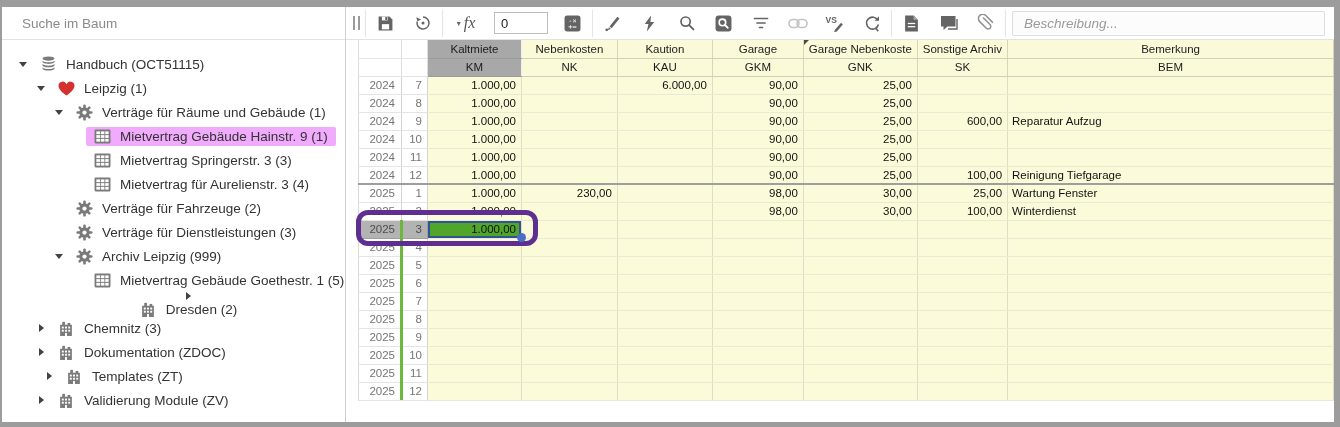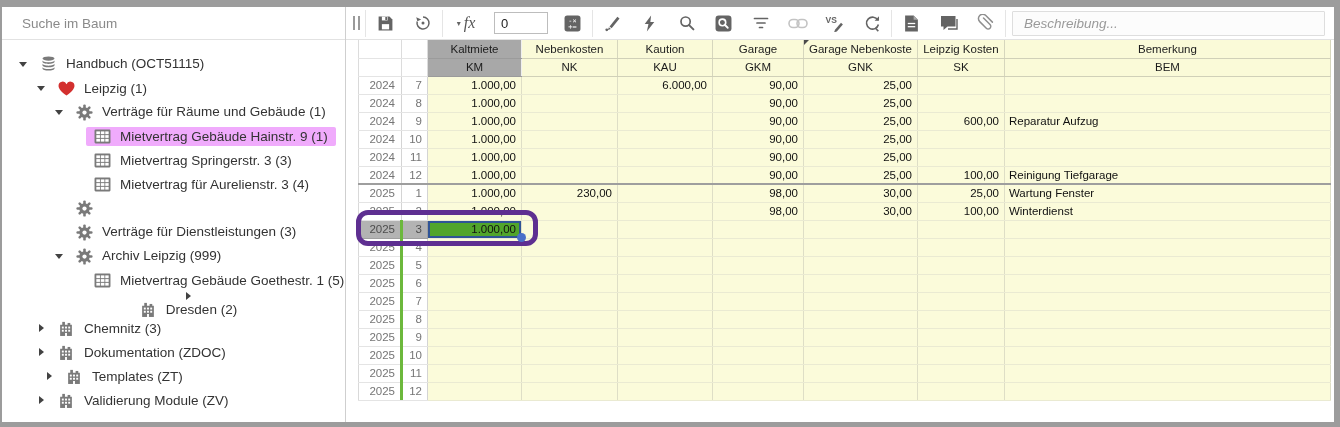--- a/index.html
+++ b/index.html
@@ -10,21 +10,21 @@
   .sidebar{width:344px;flex:none;border-right:1px solid #cfcfcf;display:flex;flex-direction:column;}
   .search-row{height:33px;flex:none;border-bottom:1px solid #e2e2e2;display:flex;align-items:center;}
   .tree-search{border:none;outline:none;width:100%;height:100%;padding:0 20px;font-size:13.5px;
     color:#be185d;font-family:inherit;background:transparent;}
   .tree-search::placeholder{color:#8a8a8a;opacity:1;}
   .tree{padding-top:12px;overflow:hidden;flex:1;}
   .tree-row{height:24px;display:flex;align-items:center;cursor:default;}
   .exp{width:18px;flex:none;display:flex;align-items:center;justify-content:center;}
   .tri-down{width:0;height:0;border-left:4.5px solid transparent;border-right:4.5px solid transparent;border-top:5.5px solid #424242;}
   .tri-right{width:0;height:0;border-top:4.5px solid transparent;border-bottom:4.5px solid transparent;border-left:5.5px solid #424242;}
-  .tgroup{display:flex;align-items:flex-start;padding:2px 8px 2px 2px;border-radius:2px;}
+  .tgroup{display:flex;align-items:center;padding:2px 8px 2px 2px;border-radius:2px;}
   .tree-row.selected .tgroup{background:#f0abfc;}
   .ticon{width:28px;flex:none;display:flex;align-items:center;justify-content:center;}
   .ticon svg{display:block;}
   .tlabel{font-size:13.5px;color:#333;white-space:nowrap;padding-left:4px;}
   
   .main{flex:1;min-width:0;display:flex;flex-direction:column;}
   .toolbar{height:33px;flex:none;border-bottom:1px solid #e2e2e2;display:flex;align-items:center;}
   .tb-handle{width:16px;height:33px;margin-left:2px;flex:none;display:flex;align-items:center;justify-content:center;gap:3px;cursor:col-resize;}
   .tb-handle i{display:block;width:2px;height:14px;background:#9a9a9a;}
   .tb-sep{width:1px;height:27px;background:#e5e5e5;margin:0 1px;flex:none;}
@@ -197,20 +197,21 @@
                 <g fill="#7a7a7a">
                   <rect x="6.8" y="0.4" width="2.4" height="15.2" rx="1.1"></rect>
                   <rect x="6.8" y="0.4" width="2.4" height="15.2" rx="1.1" transform="rotate(45 8 8)"></rect>
                   <rect x="6.8" y="0.4" width="2.4" height="15.2" rx="1.1" transform="rotate(90 8 8)"></rect>
                   <rect x="6.8" y="0.4" width="2.4" height="15.2" rx="1.1" transform="rotate(135 8 8)"></rect>
                   <circle cx="8" cy="8" r="4.9"></circle>
                 </g>
                 <circle cx="8" cy="8" r="2" fill="#fff"></circle>
               </svg>
             </span>
+            <span class="tlabel">Verträge für Fahrzeuge (2)</span>
           </span>
         </div>
         <div class="tree-row" style="padding-left: 48px;">
           <span class="exp"></span>
           <span class="tgroup">
             <span class="ticon">
               <svg width="17" height="17" viewBox="0 0 16 16">
                 <g fill="#7a7a7a">
                   <rect x="6.8" y="0.4" width="2.4" height="15.2" rx="1.1"></rect>
                   <rect x="6.8" y="0.4" width="2.4" height="15.2" rx="1.1" transform="rotate(45 8 8)"></rect>
@@ -559,21 +560,21 @@
           </colgroup>
           <thead>
             <tr>
               <th class="corner"></th>
               <th class="corner"></th>
               <th class="colhead sel">Kaltmiete</th>
               <th class="colhead">Nebenkosten</th>
               <th class="colhead">Kaution</th>
               <th class="colhead">Garage</th>
               <th class="colhead trunc">Garage Nebenkoste</th>
-              <th class="colhead">Leipzig Kosten</th>
+              <th class="colhead">Sonstige Archiv</th>
               <th class="colhead">Bemerkung</th>
             </tr>
             <tr>
               <th class="corner"></th>
               <th class="corner"></th>
               <th class="colhead sel">KM</th>
               <th class="colhead">NK</th>
               <th class="colhead">KAU</th>
               <th class="colhead">GKM</th>
               <th class="colhead">GNK</th>

